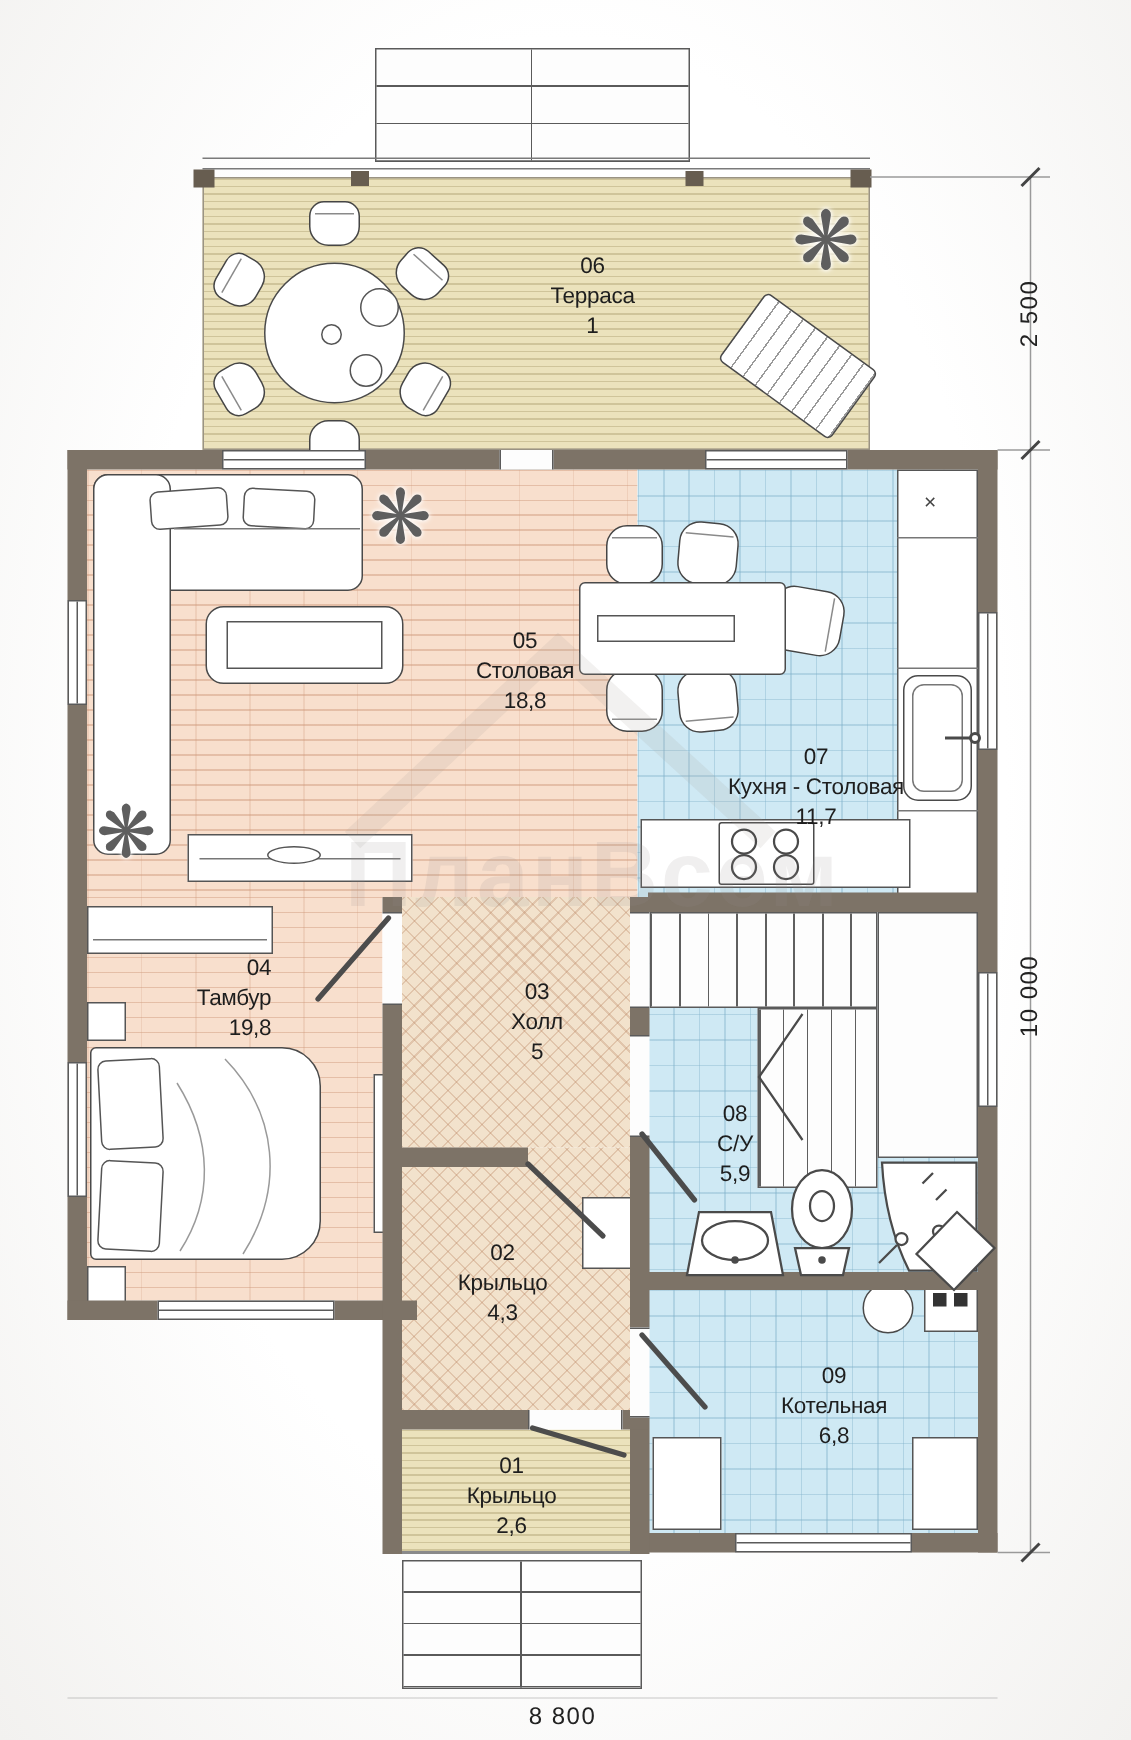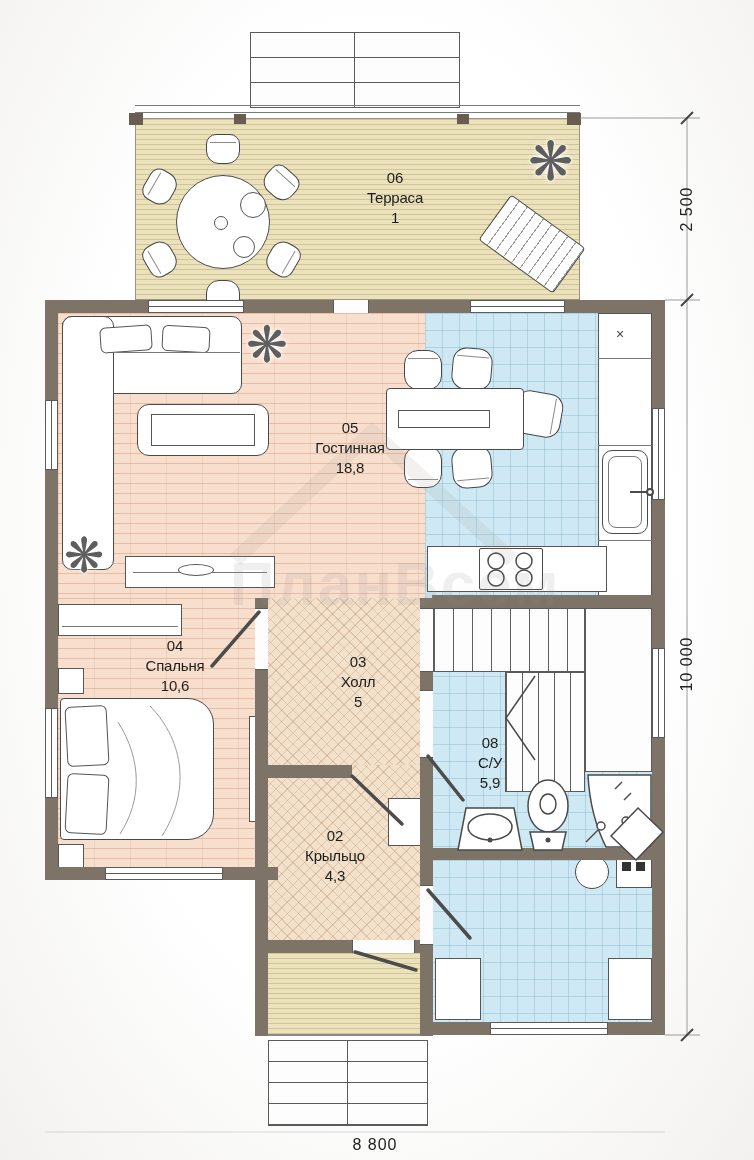--- a/index.html
+++ b/index.html
@@ -265,41 +265,56 @@
 
   <div class="wm" style="left:230px;top:548px;">ПланВсем</div>
 
   <div class="lbl" style="left:395px;top:168px;">
     <span>06</span>
     <span>Терраса</span>
     <span>1</span>
   </div>
   <div class="lbl" style="left:310px;top:418px;margin-left:40px;">
     <span>05</span>
-    <span>Гостинная</span>
+    <span>Столовая</span>
     <span>18,8</span>
   </div>
-  <div class="lbl" style="left:175px;top:636px;">
+  <div class="lbl" style="left:544px;top:495px;">
+    <span>07</span>
+    <span>Кухня - Столовая</span>
+    <span>11,7</span>
+  </div>
+  <div class="lbl" style="left:156px;top:636px;align-items:flex-end;">
     <span>04</span>
-    <span>Спальня</span>
-    <span>10,6</span>
+    <span>Тамбур</span>
+    <span>19,8</span>
   </div>
   <div class="lbl" style="left:358px;top:652px;">
     <span>03</span>
     <span>Холл</span>
     <span>5</span>
   </div>
   <div class="lbl" style="left:490px;top:733px;">
     <span>08</span>
     <span>С/У</span>
     <span>5,9</span>
   </div>
   <div class="lbl" style="left:335px;top:826px;">
     <span>02</span>
     <span>Крыльцо</span>
     <span>4,3</span>
   </div>
+  <div class="lbl" style="left:556px;top:908px;">
+    <span>09</span>
+    <span>Котельная</span>
+    <span>6,8</span>
+  </div>
+  <div class="lbl" style="left:341px;top:968px;">
+    <span>01</span>
+    <span>Крыльцо</span>
+    <span>2,6</span>
+  </div>
 
   <div class="dim rot" style="left:647px;top:200px;width:80px;">2 500</div>
   <div class="dim rot" style="left:642px;top:655px;width:90px;">10 000</div>
   <div class="dim" style="left:330px;top:1136px;width:90px;">8 800</div>
 
 </div>
 
 </body></html>

